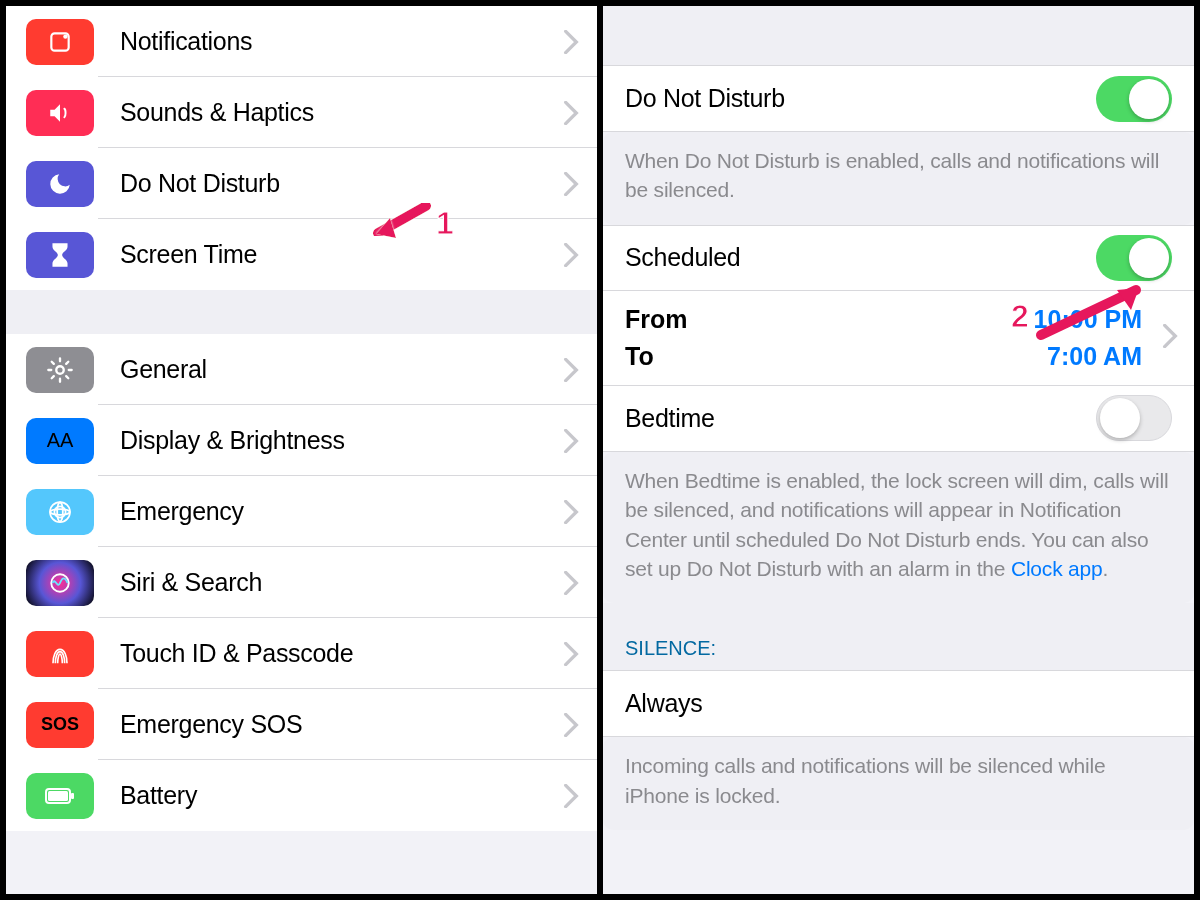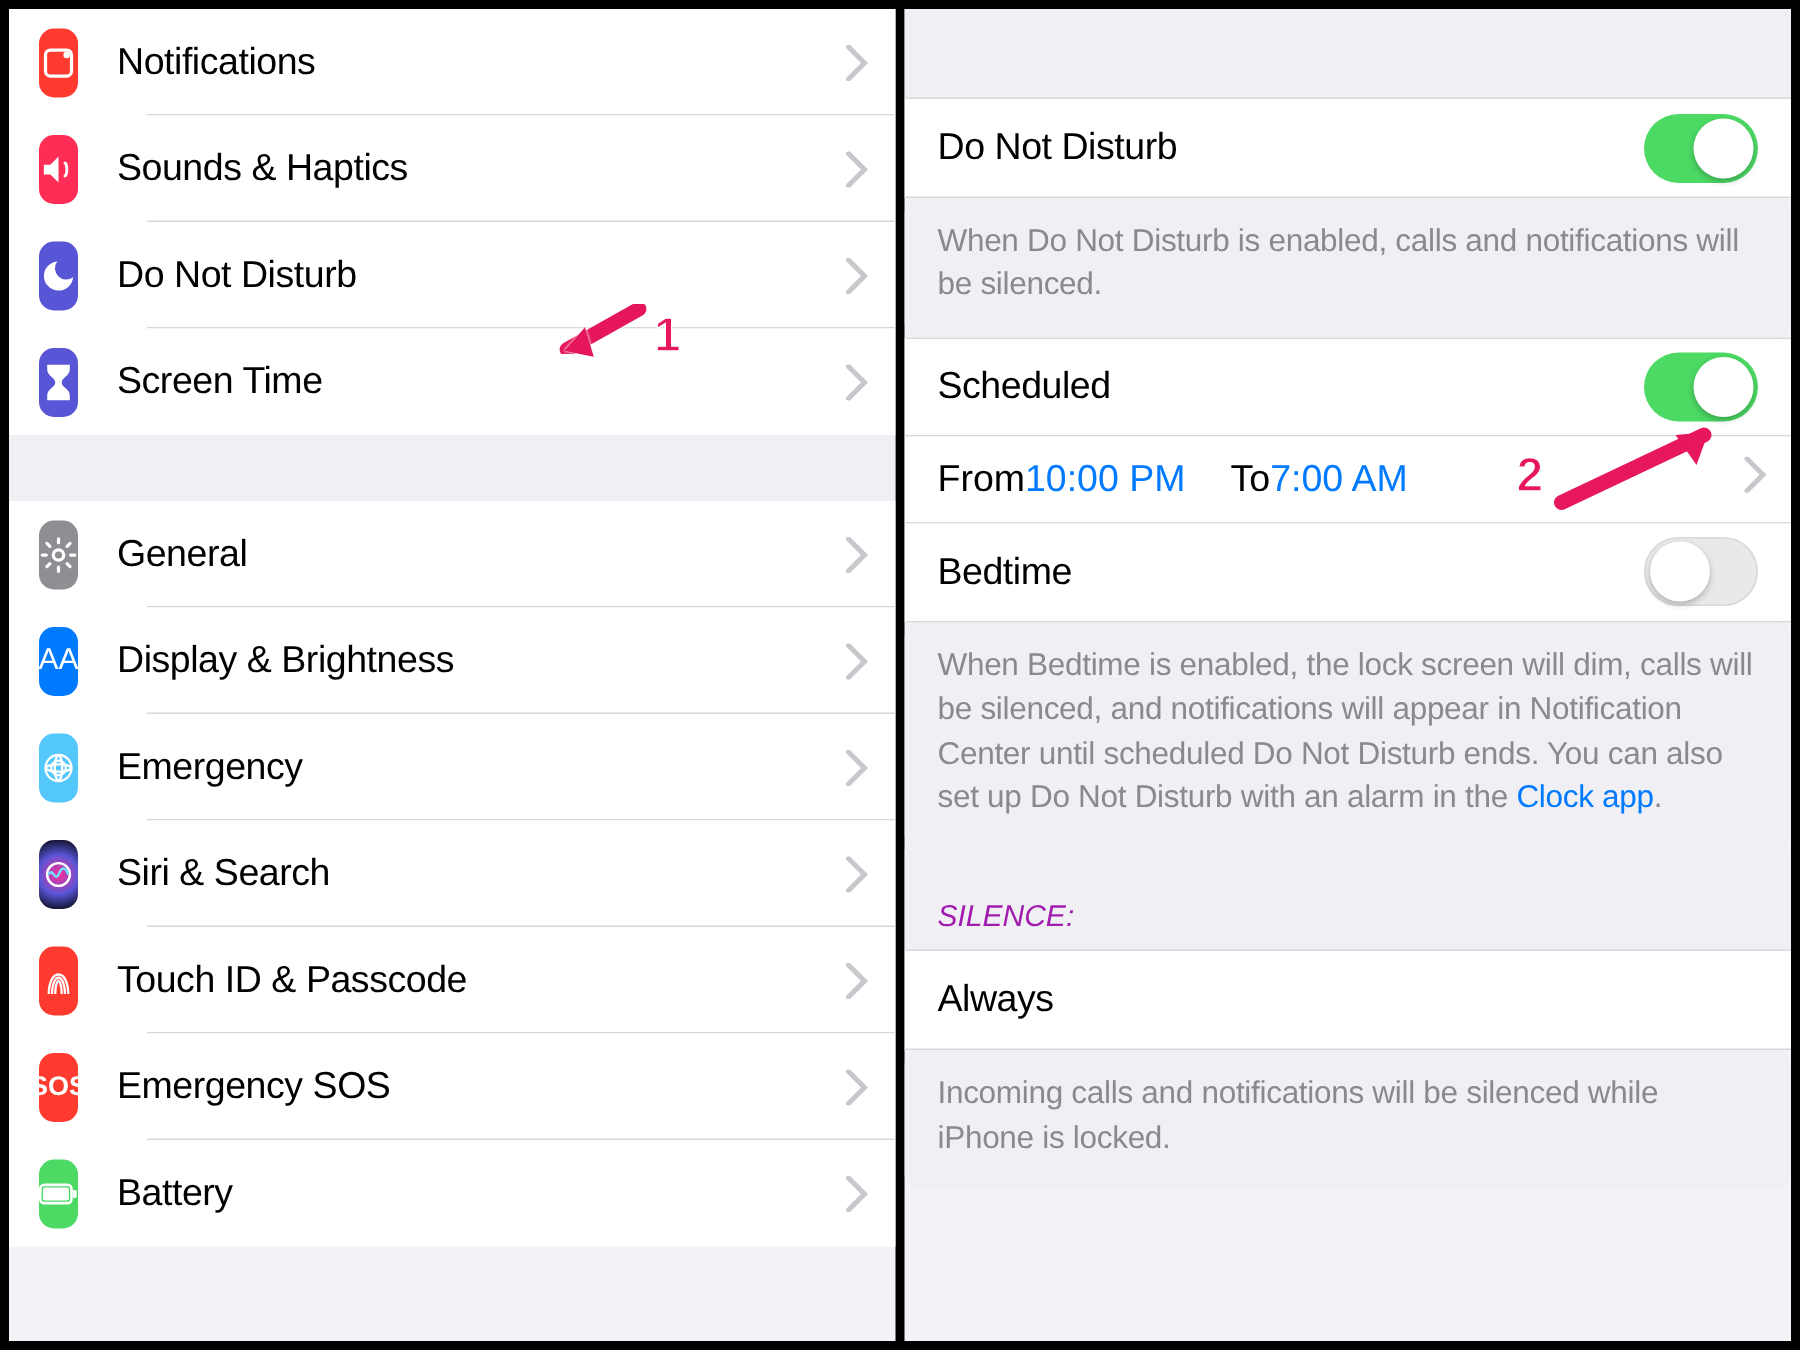--- a/index.html
+++ b/index.html
@@ -29,24 +29,24 @@
     position: relative;
     background: #fff;
     justify-content: center;
   }
   .row .sep {
     position: absolute; left: 92px; right: 0; bottom: 0;
     height: 1px; background: #d8d8dc;
   }
   .row:last-child .sep { display: none; }
   .app-icon {
-    width: 26px; height: 46px; border-radius: 10px;
+    width: 68px; height: 46px; border-radius: 10px;
     display: flex; align-items: center; justify-content: center;
     flex-shrink: 0; margin-right: 26px;
-    font-size: 24px; color: #ffffff; font-weight: 500;
+    font-size: 24px; color: #000000; font-weight: 500;
   }
   .label { font-size: 25px; color: #000; flex: 1; letter-spacing: -0.3px; }
   .chev { margin-right: 18px; color: #c7c7cc; font-size: 30px; font-weight: 300; }
   .chev svg { display:block; }
 
   
   .ic-notifications { background: #ff3b30; }
   .ic-sounds { background: #ff2d55; }
   .ic-dnd { background: #5856d6; }
   .ic-screentime { background: #5856d6; }
@@ -85,33 +85,32 @@
   .toggle.off .knob { left: 3px; top: 2px; }
   .footer {
     padding: 14px 22px 20px;
     background: #efeff4;
     font-size: 21px; color: #8a8a8e; line-height: 1.4;
     letter-spacing: -0.2px;
     border-radius: 10px;
   }
   .footer a { color: #007aff; text-decoration: none; }
   .sched {
-    display: flex; flex-direction: row;
+    display: flex; flex-direction: column;
     background: #fff; border-bottom: 1px solid #d8d8dc;
-    padding: 10px 22px; position: relative;
+    padding: 10px 22px; position: relative; font-weight: bold;
   }
   .sched-line { display: flex; justify-content: space-between; font-size: 25px; padding: 4px 30px 4px 0; }
   .sched-line .k { color: #000; }
   .sched-line .v { color: #007aff; }
   .sched .chev2 { position: absolute; right: 16px; top: 50%; transform: translateY(-50%); color: #c7c7cc; }
   .section-header {
-    font-size: 20px; color: #a21caf; letter-spacing: 0;
+    font-size: 20px; color: #0369a1; letter-spacing: 0;
     padding: 34px 22px 10px; background: #efeff4;
     border-bottom: 1px solid #d8d8dc;
-    font-style: italic;
   }
   .check { color: #007aff; font-size: 28px; font-weight: 600; }
 
   
   .anno {
     position: absolute; pointer-events: none; z-index: 50;
     display: flex; align-items: center;
   }
   .anno .num {
     font-size: 32px; font-weight: 800; color: #e6175c;

